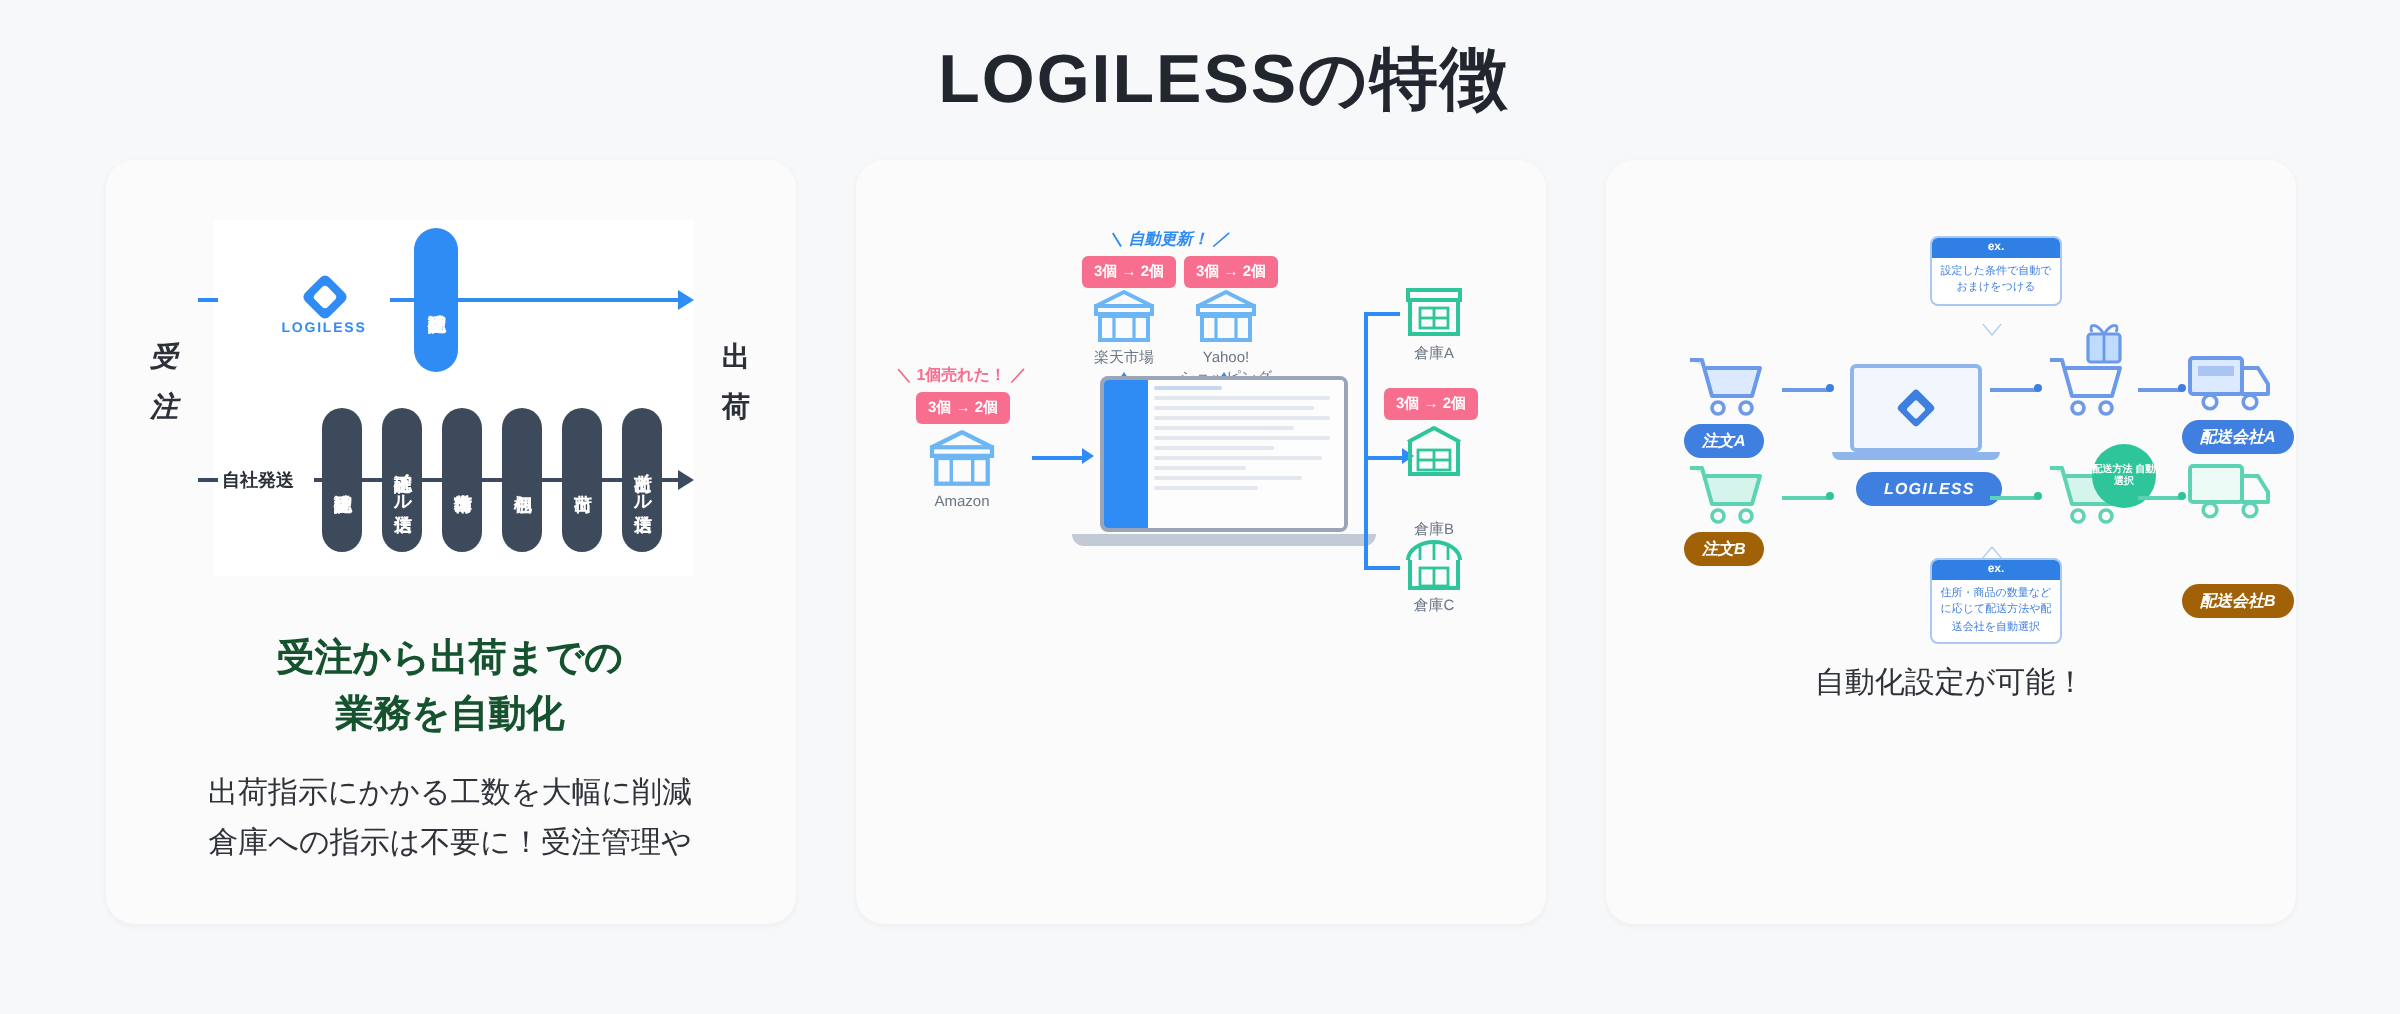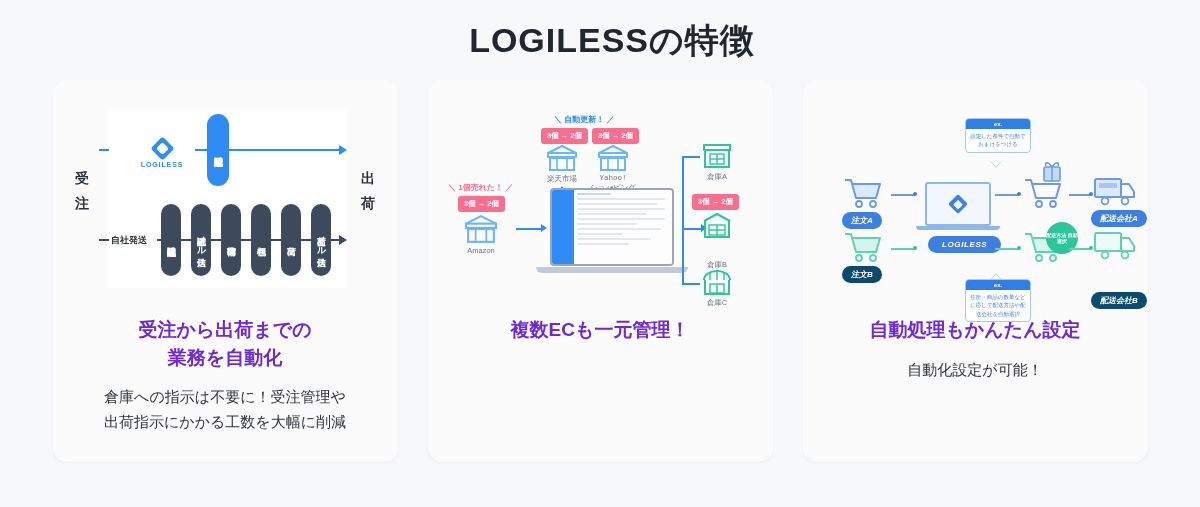--- a/index.html
+++ b/index.html
@@ -44,21 +44,21 @@
   .figure {
     width: 320px;
     height: 212px;
     position: relative;
     margin-top: 10px;
   }
 
   .card-heading {
     margin-top: 8px;
     text-align: center;
-    color: #6d28d9;
+    color: #14532d;
     font-size: 19px;
     font-weight: bold;
     line-height: 1.45;
   }
   .card-body {
     margin-top: 14px;
     text-align: center;
     color: #2f3339;
     font-size: 15px;
     line-height: 1.62;
@@ -66,21 +66,21 @@
 
   
   .f1-white {
     position: absolute; left: 42px; top: 14px;
     width: 240px; height: 178px; background: #ffffff;
   }
   .f1-side {
     position: absolute; font-size: 14px; font-weight: bold; color: #2c3038;
     line-height: 1.75; text-align: center; width: 18px;
   }
-  .f1-side.left { left: 8px; top: 70px; }
+  .f1-side.left { left: 8px; top: 70px; font-style: italic; }
   .f1-side.right { right: 8px; top: 70px; }
 
   .f1-rowline {
     position: absolute; height: 2px; background: #2f8cf4;
   }
   .f1-rowline.dark { background: #3b4a5e; }
 
   .f1-logo { position: absolute; left: 68px; top: 44px; width: 58px; text-align: center; }
   .f1-logo .diamond {
     width: 17px; height: 17px; margin: 0 auto; background: #2f8cf4;
@@ -122,21 +122,21 @@
   
   .badge {
     position: absolute;
     background: #f76e8e; color: #ffffff;
     font-size: 7.5px; font-weight: bold;
     padding: 3px 6px; border-radius: 3px; white-space: nowrap;
   }
   .shoutout {
     position: absolute; font-size: 8px; color: #f76e8e; font-weight: bold; white-space: nowrap;
   }
-  .shoutout.blue { color: #2f8cf4; }
+  .shoutout.blue { color: #2f8cf4; font-style: italic; }
   .store-label {
     position: absolute; font-size: 7.5px; color: #6b7583; text-align: center; line-height: 1.25;
   }
   .wh-label {
     position: absolute; font-size: 7.5px; color: #6b7583; text-align: center;
   }
   .conn { position: absolute; background: #2f8cf4; }
   .conn.h { height: 1.6px; }
   .conn.v { width: 1.6px; }
   .tri-up {
@@ -161,21 +161,21 @@
     width: 152px; height: 6px; background: #c2cad6; border-radius: 0 0 6px 6px;
     margin-left: -14px; margin-top: 1px;
   }
 
   
   .pill-lab {
     position: absolute; border-radius: 10px; color: #ffffff;
     font-size: 8px; font-weight: bold; padding: 3px 9px; white-space: nowrap; font-style: italic;
   }
   .pill-lab.blue { background: #3f7fe0; }
-  .pill-lab.teal { background: #0c4a6e; }
+  .pill-lab.teal { background: #a16207; }
   .tooltip {
     position: absolute; width: 66px; background: #ffffff;
     border: 1.2px solid #a9c8f2; border-radius: 4px; overflow: hidden;
   }
   .tooltip .thead {
     background: #2f7fe4; color: #ffffff; font-size: 6px; font-weight: bold;
     text-align: center; padding: 2px 0;
   }
   .tooltip .tbody {
     color: #3f7fe0; font-size: 5.5px; text-align: center; padding: 3px 3px; line-height: 1.5;
@@ -243,22 +243,22 @@
         <div class="vpill dark" style="left:186px; top:108px; width:20px; height:72px;">梱包</div>
         <div class="vpill dark" style="left:216px; top:108px; width:20px; height:72px;">出荷</div>
         <div class="vpill dark" style="left:246px; top:108px; width:20px; height:72px;">出荷メール送信</div>
       </div>
 
       <div class="card-heading">
         <div>受注から出荷までの</div>
         <div>業務を自動化</div>
       </div>
       <div class="card-body">
+        <div>出荷指示にかかる工数を大幅に削減</div>
         <div>倉庫への指示は不要に！受注管理や</div>
-        <div>出荷指示にかかる工数を大幅に削減</div>
       </div>
     </div>
 
     <div class="card">
       <div class="figure">
 
         <div class="shoutout blue" style="left:114px; top:18px;">＼ 自動更新！ ／</div>
 
         <div class="badge" style="left:101px; top:32px;">3個 → 2個</div>
         <svg style="position:absolute; left:105px; top:48px;" width="34" height="28" viewBox="0 0 34 28">
@@ -271,21 +271,21 @@
         <div class="store-label" style="left:96px; top:78px; width:52px;">楽天市場</div>
 
         <div class="badge" style="left:152px; top:32px;">3個 → 2個</div>
         <svg style="position:absolute; left:156px; top:48px;" width="34" height="28" viewBox="0 0 34 28">
           <path d="M3 9 L17 2 L31 9" fill="none" stroke="#6cb6f5" stroke-width="2" stroke-linejoin="round"></path>
           <rect x="3" y="9" width="28" height="4" fill="none" stroke="#6cb6f5" stroke-width="2"></rect>
           <rect x="5" y="14" width="24" height="12" fill="none" stroke="#6cb6f5" stroke-width="2"></rect>
           <line x1="12" y1="14" x2="12" y2="26" stroke="#6cb6f5" stroke-width="1.6"></line>
           <line x1="22" y1="14" x2="22" y2="26" stroke="#6cb6f5" stroke-width="1.6"></line>
         </svg>
-        <div class="store-label" style="left:147px; top:78px; width:52px;font-family:Liberation Mono, monospace;">
+        <div class="store-label" style="left:147px; top:78px; width:52px;">
           <div>Yahoo!</div>
           <div>ショッピング</div>
         </div>
 
         <div class="conn h" style="left:122px; top:104px; width:51px;"></div>
         <div class="conn v" style="left:122px; top:96px; height:9px;"></div>
         <div class="conn v" style="left:172px; top:96px; height:9px;"></div>
         <div class="tri-up" style="left:118px; top:90px;"></div>
         <div class="tri-up" style="left:168px; top:90px;"></div>
         <div class="conn v" style="left:147px; top:104px; height:14px;"></div>
@@ -355,21 +355,20 @@
           <line x1="15" y1="2" x2="15" y2="11" stroke="#2ec59b" stroke-width="1.4"></line>
           <line x1="22" y1="4" x2="22" y2="11" stroke="#2ec59b" stroke-width="1.4"></line>
           <path d="M3 11 L3 25 L27 25 L27 11" fill="none" stroke="#2ec59b" stroke-width="2"></path>
           <rect x="8" y="15" width="14" height="9" fill="none" stroke="#2ec59b" stroke-width="1.4"></rect>
           <line x1="15" y1="15" x2="15" y2="24" stroke="#2ec59b" stroke-width="1.4"></line>
         </svg>
         <div class="wh-label" style="left:256px; top:202px; width:42px;">倉庫C</div>
       </div>
 
       <div class="card-heading">
-        <div>複数ECも一元管理！</div>
       </div>
       <div class="card-body">
       </div>
     </div>
 
     <div class="card">
       <div class="figure">
 
         <div class="tooltip" style="left:150px; top:22px;">
           <div class="thead">ex.</div>
@@ -454,21 +453,20 @@
         <div class="pill-lab teal" style="left:276px; top:168px;margin-top:28px;">配送会社B</div>
 
         <div class="tip-tail up" style="left:176px; top:178px;"></div>
         <div class="tooltip" style="left:150px; top:183px;">
           <div class="thead">ex.</div>
           <div class="tbody">住所・商品の数量などに応じて配送方法や配送会社を自動選択</div>
         </div>
       </div>
 
       <div class="card-heading">
-        <div>自動処理もかんたん設定</div>
       </div>
       <div class="card-body">
         <div>自動化設定が可能！</div>
       </div>
     </div>
 
   </div>
 </div>
 
 </body></html>

